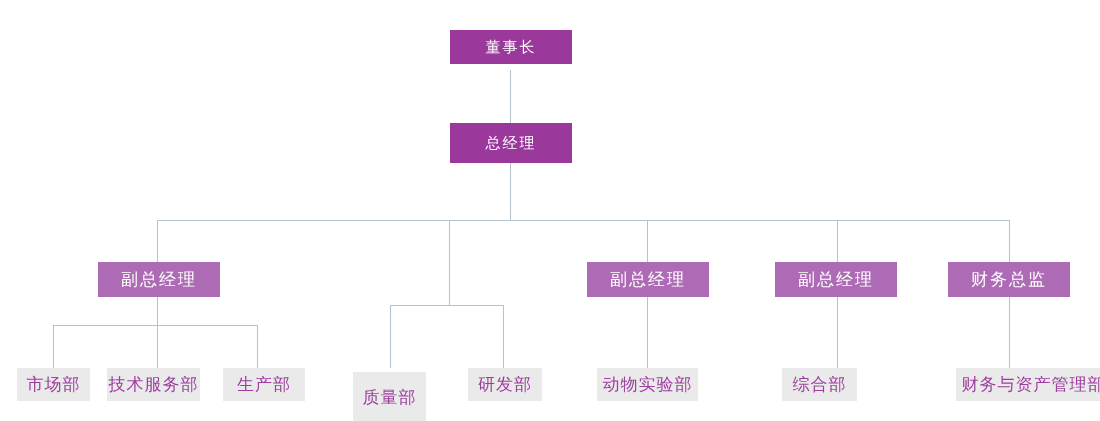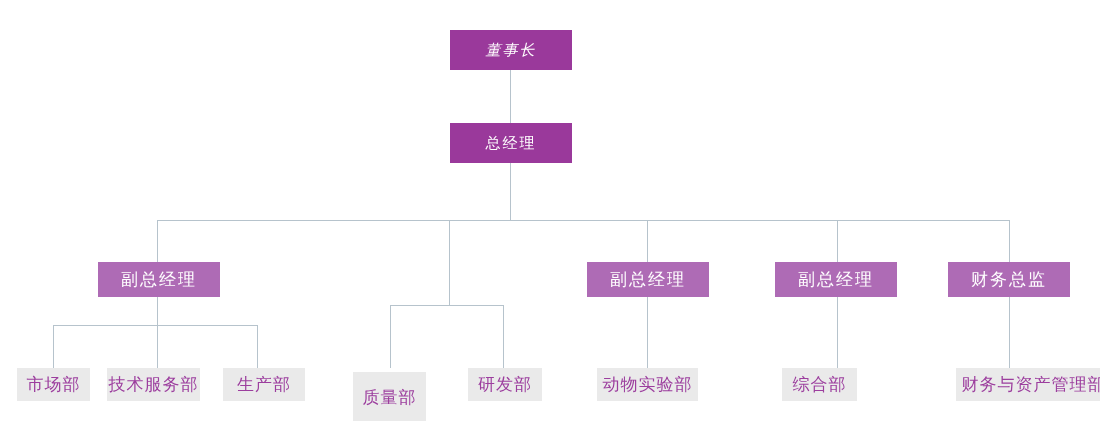--- a/index.html
+++ b/index.html
@@ -77,21 +77,21 @@
   <div class="vline" style="left:257px;top:325px;height:43px;"></div>
 
   <div class="hline" style="left:390px;top:305px;width:113px;"></div>
   <div class="vline" style="left:390px;top:305px;height:63px;"></div>
   <div class="vline" style="left:503px;top:305px;height:63px;"></div>
 
   <div class="vline" style="left:647px;top:297px;height:71px;"></div>
   <div class="vline" style="left:837px;top:297px;height:71px;"></div>
   <div class="vline" style="left:1009px;top:297px;height:71px;"></div>
 
-  <div class="node node-primary" style="left:450px;top:30px;width:122px;height:40px;font-style:italic;">董事长</div>
+  <div class="node node-primary" style="left:450px;top:30px;width:122px;height:34px;">董事长</div>
   <div class="node node-primary" style="left:450px;top:123px;width:122px;height:40px;">总经理</div>
 
   <div class="node node-secondary" style="left:98px;top:262px;width:122px;height:35px;">副总经理</div>
   <div class="node node-secondary" style="left:587px;top:262px;width:122px;height:35px;">副总经理</div>
   <div class="node node-secondary" style="left:775px;top:262px;width:122px;height:35px;">副总经理</div>
   <div class="node node-secondary" style="left:948px;top:262px;width:122px;height:35px;">财务总监</div>
 
   <div class="node node-dept" style="left:17px;top:368px;width:73px;height:33px;">市场部</div>
   <div class="node node-dept" style="left:107px;top:368px;width:93px;height:33px;text-align:center;">技术服务部</div>
   <div class="node node-dept" style="left:223px;top:368px;width:82px;height:33px;">生产部</div>

